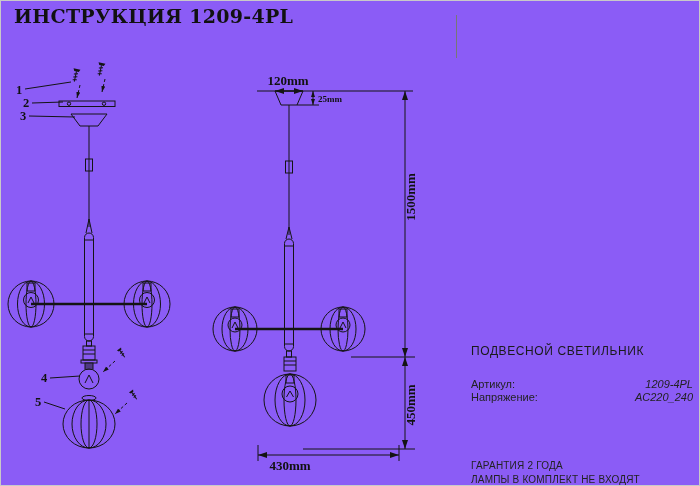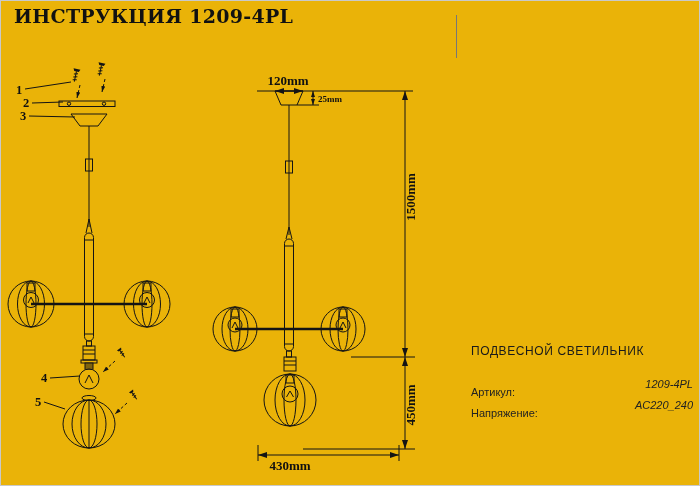--- a/index.html
+++ b/index.html
@@ -1,40 +1,40 @@
 <!DOCTYPE html>
 <html><head>
 <meta charset="utf-8">
 <style>
   * { margin:0; padding:0; box-sizing:border-box; }
   html,body { background:#e9e9e9; }
   body { font-family:"Liberation Sans", sans-serif; }
   .sheet {
     position:relative; width:700px; height:486px; margin:0 auto;
-    background:#eab308; border:1px solid #c9c9c9; overflow:hidden;
+    background:#8b5cf6; border:1px solid #c9c9c9; overflow:hidden;
   }
   .title {
     position:absolute; left:13px; top:4px;
     font-family:"DejaVu Serif", serif; font-size:19px; font-weight:700;
     letter-spacing:.3px; color:#111; white-space:nowrap;
   }
   .corner-mark { position:absolute; left:455px; top:14px; width:1px; height:43px; background:#777; }
   .drawing { position:absolute; left:0; top:56px; }
   svg text { font-family:"Liberation Serif", serif; fill:#111; }
   .dim-label { font-size:13px; font-weight:600; }
   .dim-label-small { font-size:9px; font-weight:600; }
   .callout-num { font-size:12.5px; font-weight:600; }
   .ln { stroke:#141414; stroke-width:1; fill:none; }
   .thick { stroke-width:2.4; }
   .dash { stroke-dasharray:3 2.2; }
   .specs { position:absolute; left:470px; top:303px; width:222px; color:#222; }
   .spec-title { font-size:12px; letter-spacing:.6px; color:#1a1a1a;margin-top:40px; }
   .spec-rows { margin-top:20px; }
   .spec-row { display:flex; justify-content:space-between; align-items:flex-start; font-size:11px; line-height:12.6px; margin-bottom:.5px; }
-  .spec-label { color:#222;margin-top:8px; }
+  .spec-label { color:#222; }
   .spec-value { text-align:left; white-space:pre-line; color:#222;font-style:italic; }
   .warranty { position:absolute; left:470px; top:458px; font-size:10px; line-height:1.35; color:#222; letter-spacing:.2px; }
 </style>
 </head>
 <body>
 
 <div class="sheet">
 
   <h1 class="title">ИНСТРУКЦИЯ 1209-4PL</h1>
   <div class="corner-mark"></div>
@@ -268,14 +268,18 @@
         <span class="spec-label">Артикул:</span>
         <span class="spec-value">1209-4PL</span>
       </div>
       <div class="spec-row">
         <span class="spec-label">Напряжение:</span>
         <span class="spec-value">AC220_240</span>
       </div>
     </div>
   </div>
 
+  <div class="warranty">
+    <div>ГАРАНТИЯ 2 ГОДА</div>
+    <div>ЛАМПЫ В КОМПЛЕКТ НЕ ВХОДЯТ</div>
+  </div>
 
 </div>
 
 </body></html>

